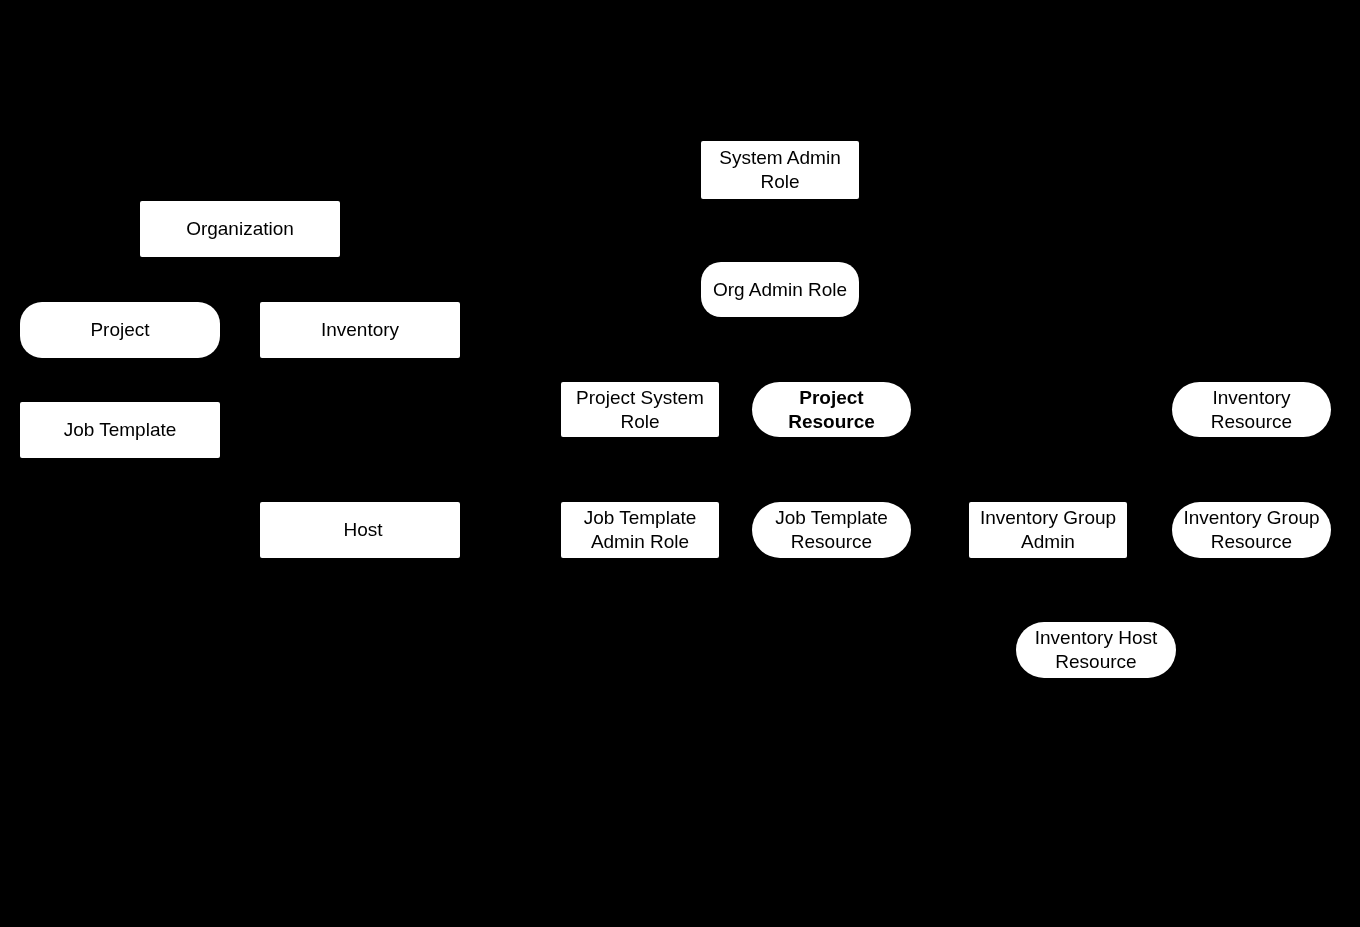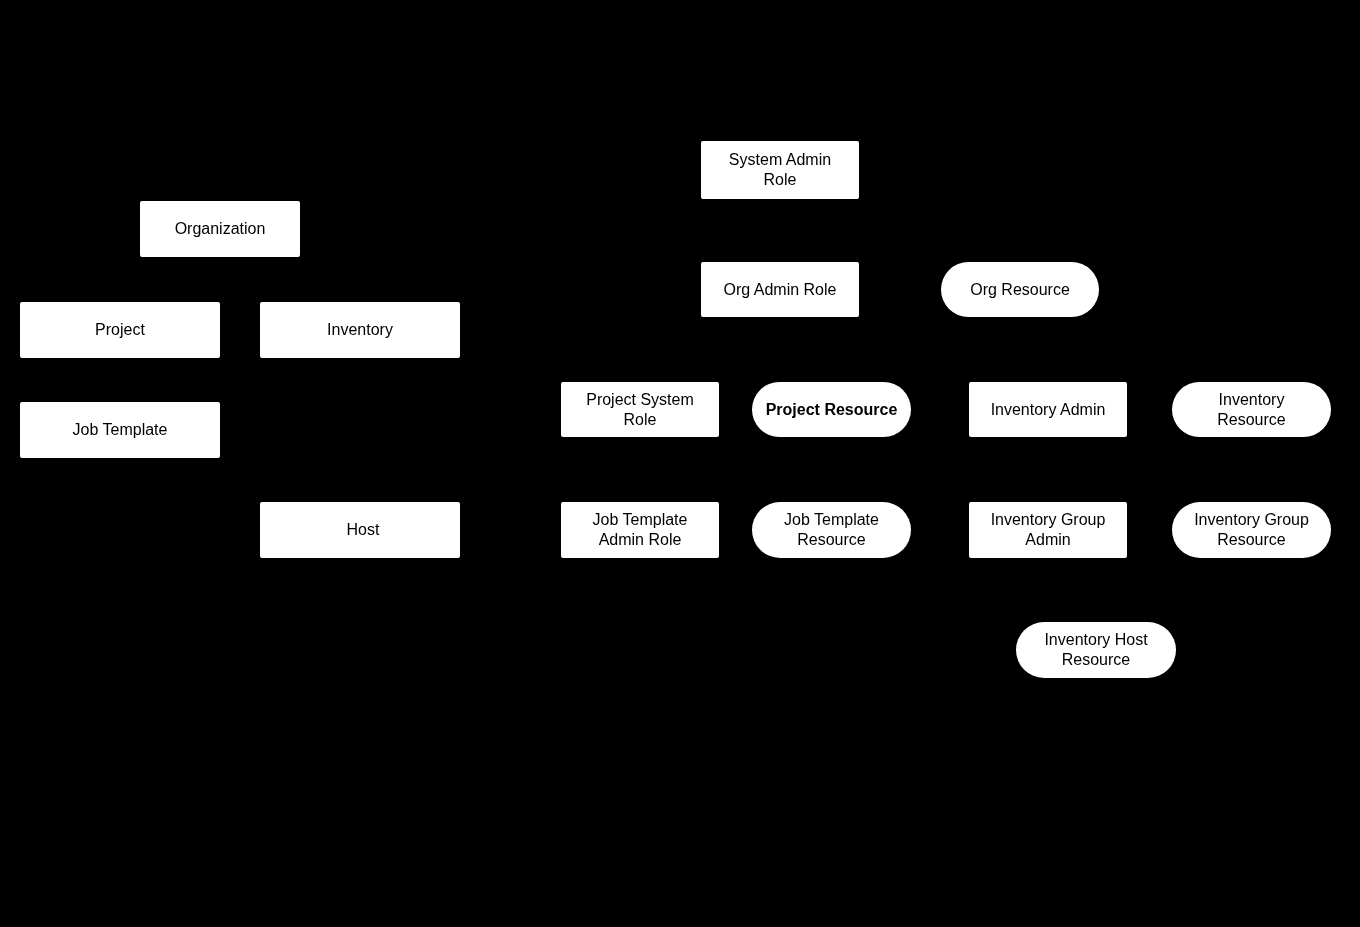--- a/index.html
+++ b/index.html
@@ -17,61 +17,59 @@
   }
   .node {
     position: absolute;
     background: #ffffff;
     color: #000000;
     display: flex;
     align-items: center;
     justify-content: center;
     text-align: center;
     line-height: 1.25;
-    font-size: 16px;
+    font-size: 19px;
     box-sizing: border-box;
     padding: 2px 6px;
     white-space: pre-line;
   }
   .rect {
     border-radius: 2px;
   }
   .round {
     border-radius: 999px;
   }
 </style>
 </head>
 <body>
 
 <div id="canvas">
 
-  <div class="node rect" style="left:140px;top:201px;width:160px;height:56px;">Organization</div>
+  <div class="node rect" style="left:140px;top:201px;width:200px;height:56px;">Organization</div>
 
-  <div class="node rect" style="left:20px;top:302px;width:200px;height:56px;">Project</div>
+  <div class="node rect" style="left:20px;top:302px;width:200px;height:56px;border-radius:22px;">Project</div>
 
   <div class="node rect" style="left:260px;top:302px;width:200px;height:56px;">Inventory</div>
 
   <div class="node rect" style="left:20px;top:402px;width:200px;height:56px;">Job Template</div>
 
 
   <div class="node rect" style="left:260px;top:502px;width:200px;height:56px;padding-left:12px;">Host</div>
 
   <div class="node rect" style="left:701px;top:141px;width:158px;height:58px;">System Admin
 Role</div>
 
-  <div class="node rect" style="left:701px;top:262px;width:158px;height:55px;">Org Admin Role</div>
+  <div class="node rect" style="left:701px;top:262px;width:158px;height:55px;border-radius:20px;">Org Admin Role</div>
 
-  <div class="node round" style="left:941px;top:262px;width:158px;height:55px;">Org Resource</div>
 
   <div class="node rect" style="left:561px;top:382px;width:158px;height:55px;">Project System
 Role</div>
 
   <div class="node round" style="left:752px;top:382px;width:159px;height:55px;font-weight:bold;">Project Resource</div>
 
-  <div class="node rect" style="left:969px;top:382px;width:158px;height:55px;">Inventory Admin</div>
 
   <div class="node round" style="left:1172px;top:382px;width:159px;height:55px;">Inventory
 Resource</div>
 
   <div class="node rect" style="left:561px;top:502px;width:158px;height:56px;">Job Template
 Admin Role</div>
 
   <div class="node round" style="left:752px;top:502px;width:159px;height:56px;">Job Template
 Resource</div>
 

